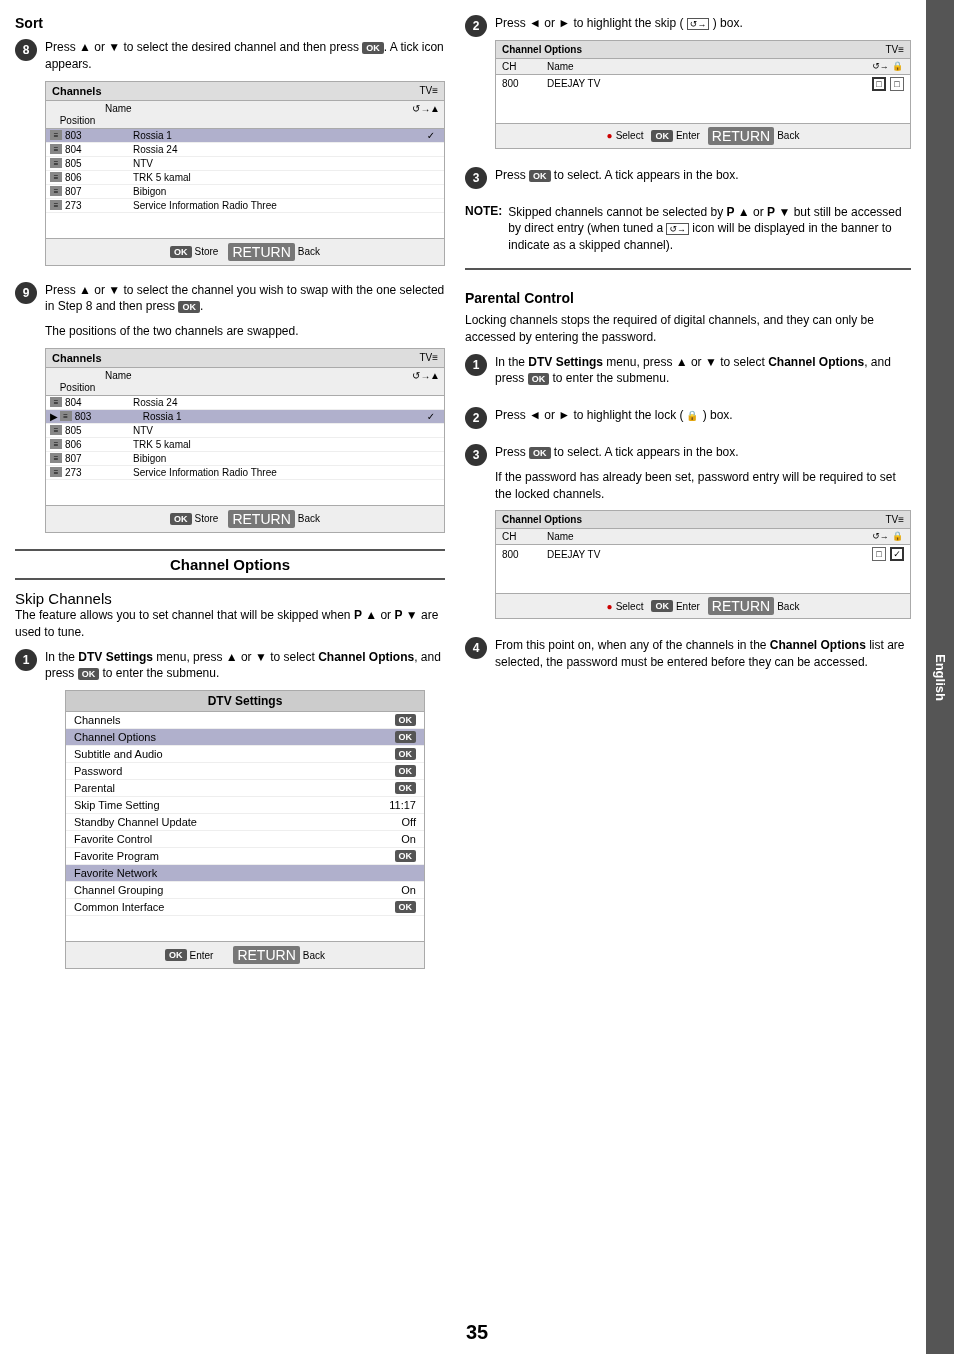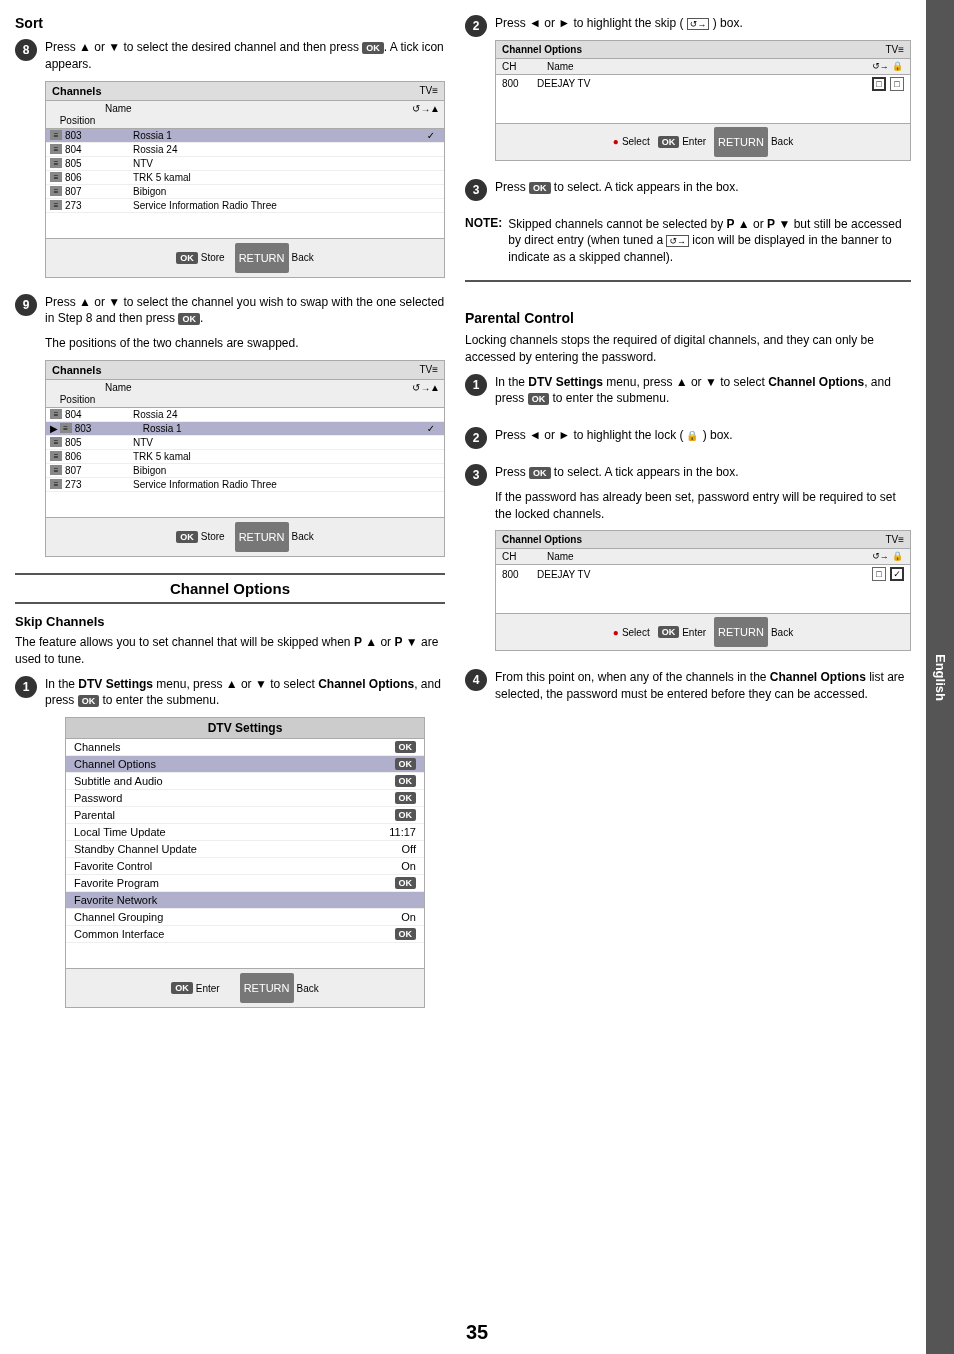--- a/index.html
+++ b/index.html
@@ -176,39 +176,38 @@
       color: white;
       padding: 1px 4px;
       font-size: 9px;
       font-weight: bold;
       border-radius: 2px;
     }
 
     .btn-return {
       background: #777;
       color: white;
-      padding: 9px 4px;
-      font-size: 11px;
+      padding: 1px 4px;
+      font-size: 14px;
       border-radius: 2px;
     }
 
     .centered-title {
       text-align: center;
       font-size: 15px;
       font-weight: bold;
       padding: 5px 0;
       border-top: 2px solid #555;
       border-bottom: 2px solid #555;
       margin-bottom: 10px;
     }
 
     .section-sub-title {
-      font-size: 13px;
-      font-weight: bold;
-      margin-bottom: 5px;
+      font-size: 15px;
+      font-weight: normal;
     }
 
     .body-text {
       font-size: 12px;
       line-height: 1.4;
       margin-bottom: 8px;
     }
 
     
     .dtv-table {
@@ -272,20 +271,21 @@
       display: flex;
       background: #eee;
       border-bottom: 1px solid #aaa;
       padding: 2px 6px;
       gap: 10px;
     }
 
     .ch-opt-data-row {
       display: flex;
       padding: 2px 6px;
+      gap: 10px;
       align-items: center;
     }
 
     .ch-opt-ch { width: 35px; font-size: 10px; }
     .ch-opt-name { flex: 1; font-size: 10px; }
     .ch-opt-icons { display: flex; gap: 4px; font-size: 10px; }
 
     .ch-opt-icon-box {
       width: 14px;
       height: 14px;
@@ -320,21 +320,21 @@
     .note-text {
       font-size: 12px;
       line-height: 1.4;
     }
 
     .parental-title {
       font-size: 14px;
       font-weight: bold;
       margin: 14px 0 6px 0;
       border-top: 2px solid #555;
-      padding-top: 28px;
+      padding-top: 20px;
     }
 
     
     .page-num {
       position: absolute;
       bottom: 10px;
       left: 50%;
       transform: translateX(-50%);
       font-size: 20px;
       font-weight: bold;
@@ -543,21 +543,21 @@
               </div>
               <div class="dtv-row">
                 <span class="row-name">Password</span>
                 <span class="row-val btn-ok" style="font-size:9px">OK</span>
               </div>
               <div class="dtv-row">
                 <span class="row-name">Parental</span>
                 <span class="row-val btn-ok" style="font-size:9px">OK</span>
               </div>
               <div class="dtv-row">
-                <span class="row-name">Local Time Update</span>
+                <span class="row-name">Skip Time Setting</span>
                 <span class="row-val">11:17</span>
               </div>
               <div class="dtv-row">
                 <span class="row-name">Standby Channel Update</span>
                 <span class="row-val">Off</span>
               </div>
               <div class="dtv-row">
                 <span class="row-name">Favorite Control</span>
                 <span class="row-val">On</span>
               </div>

